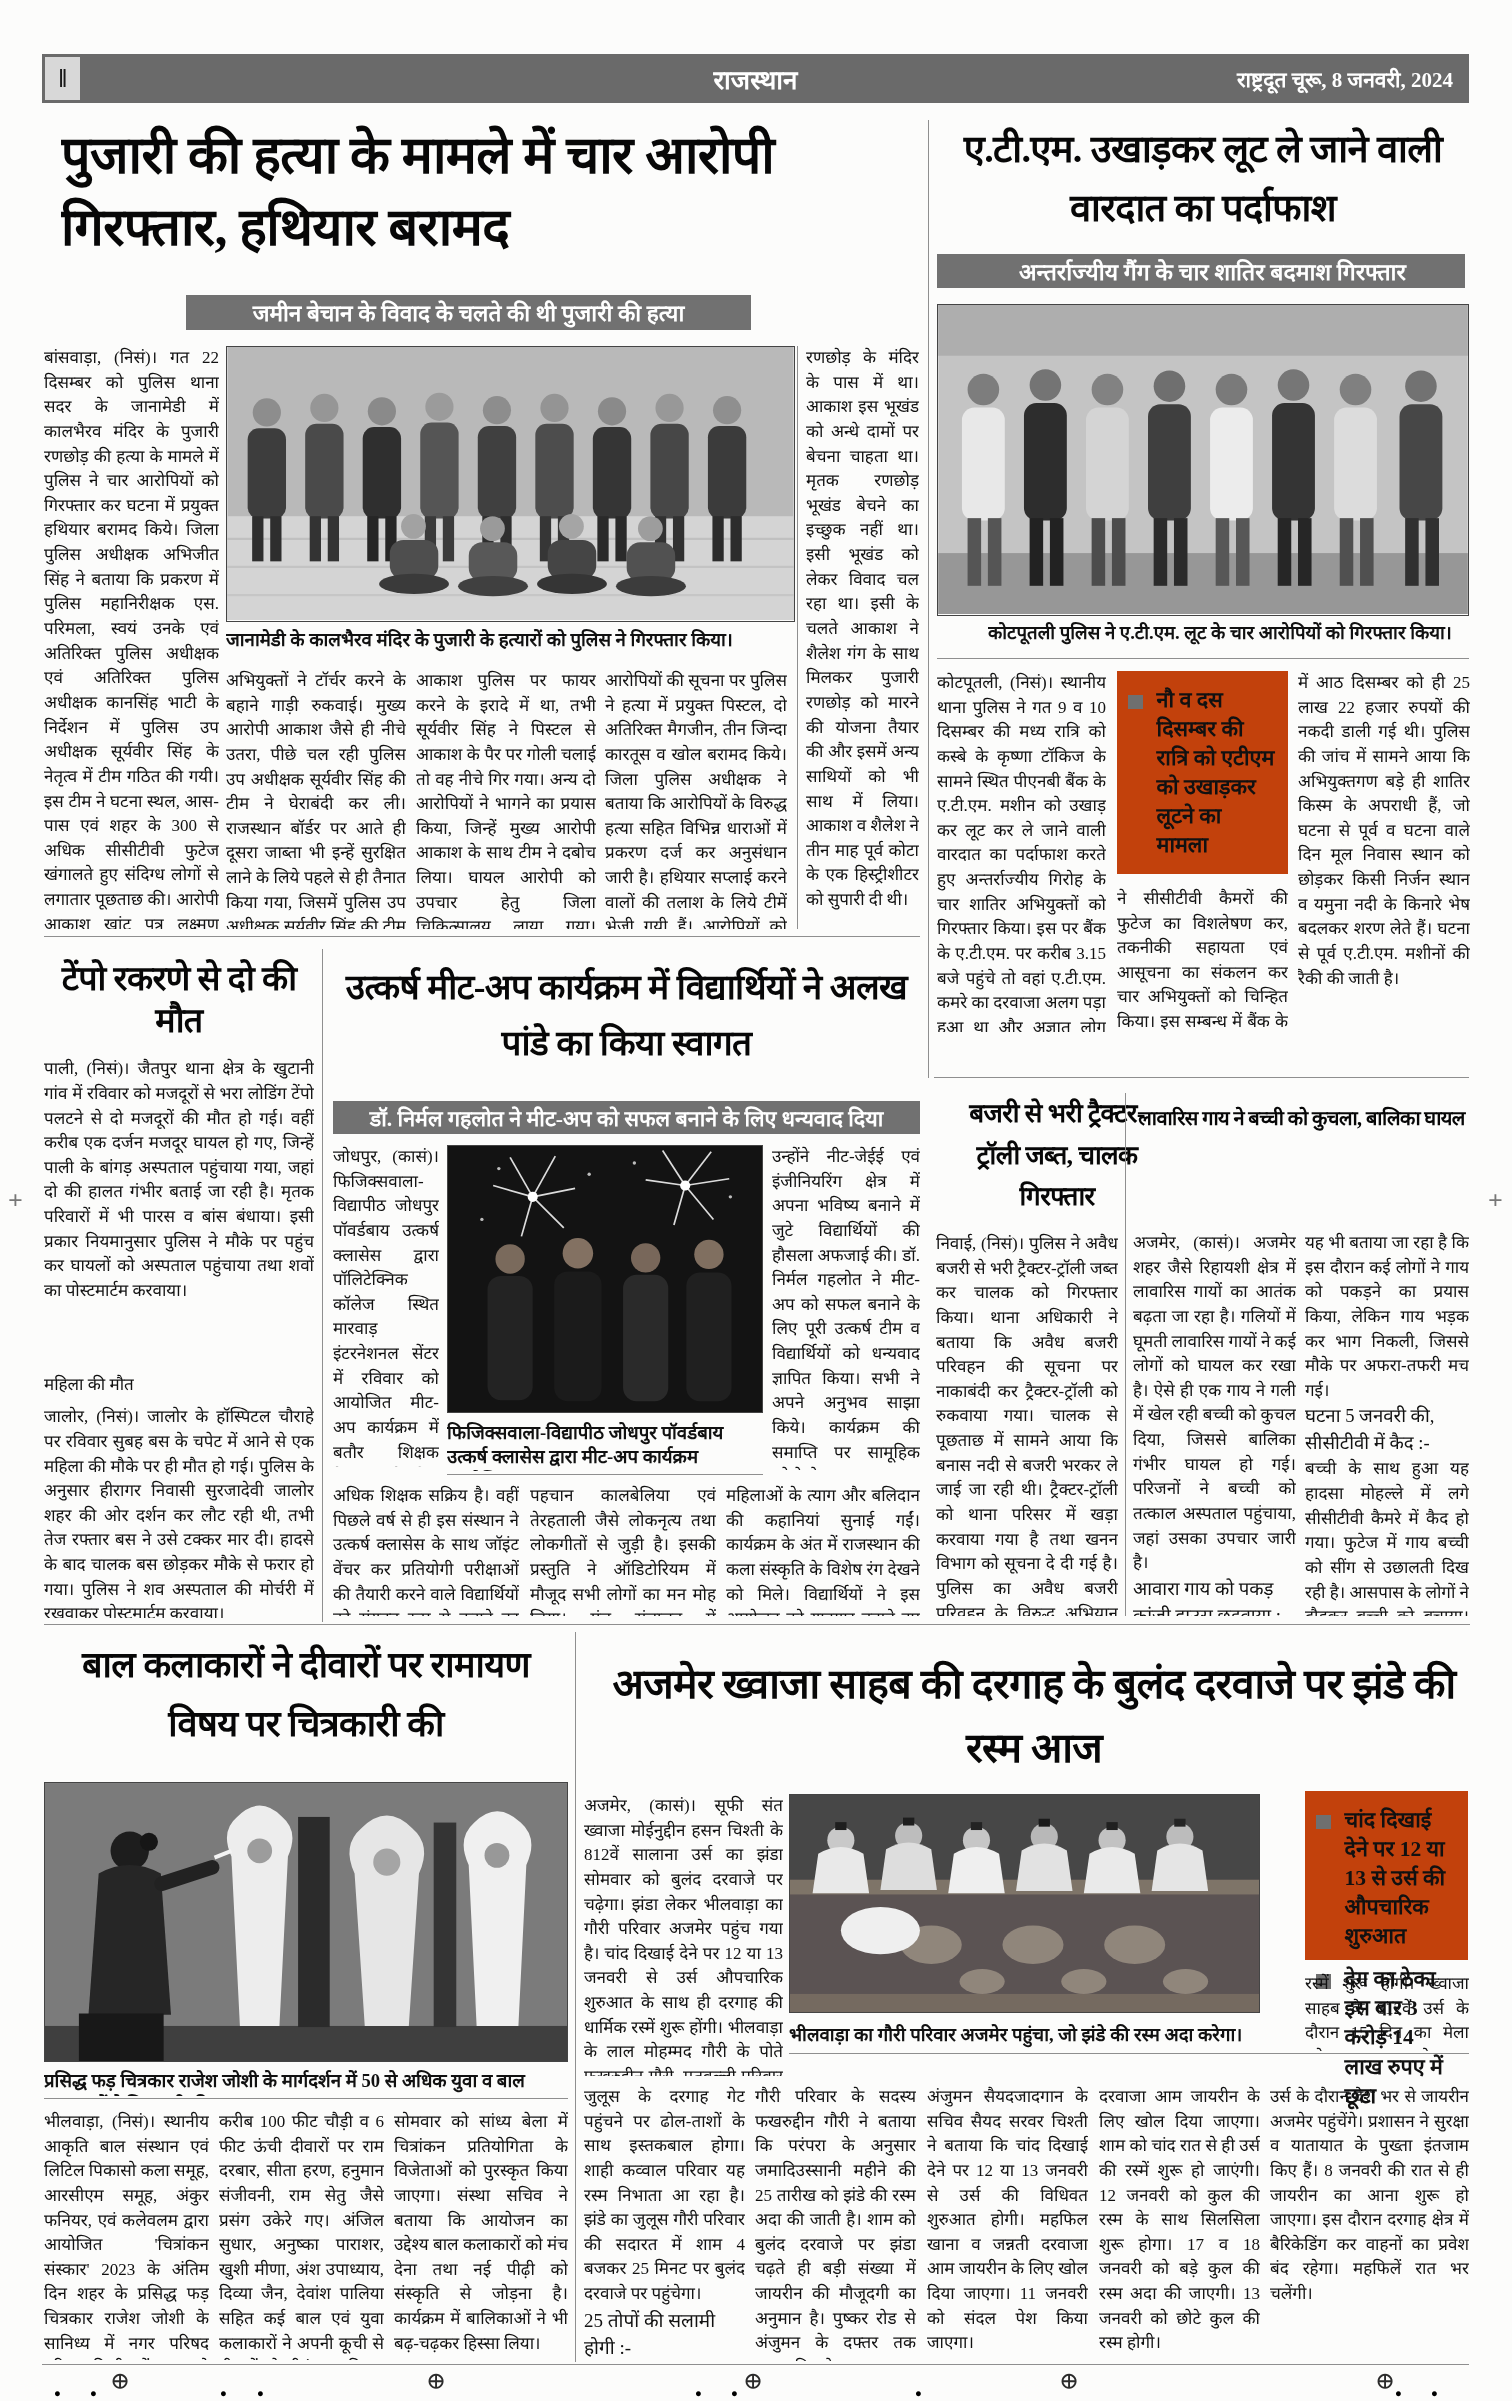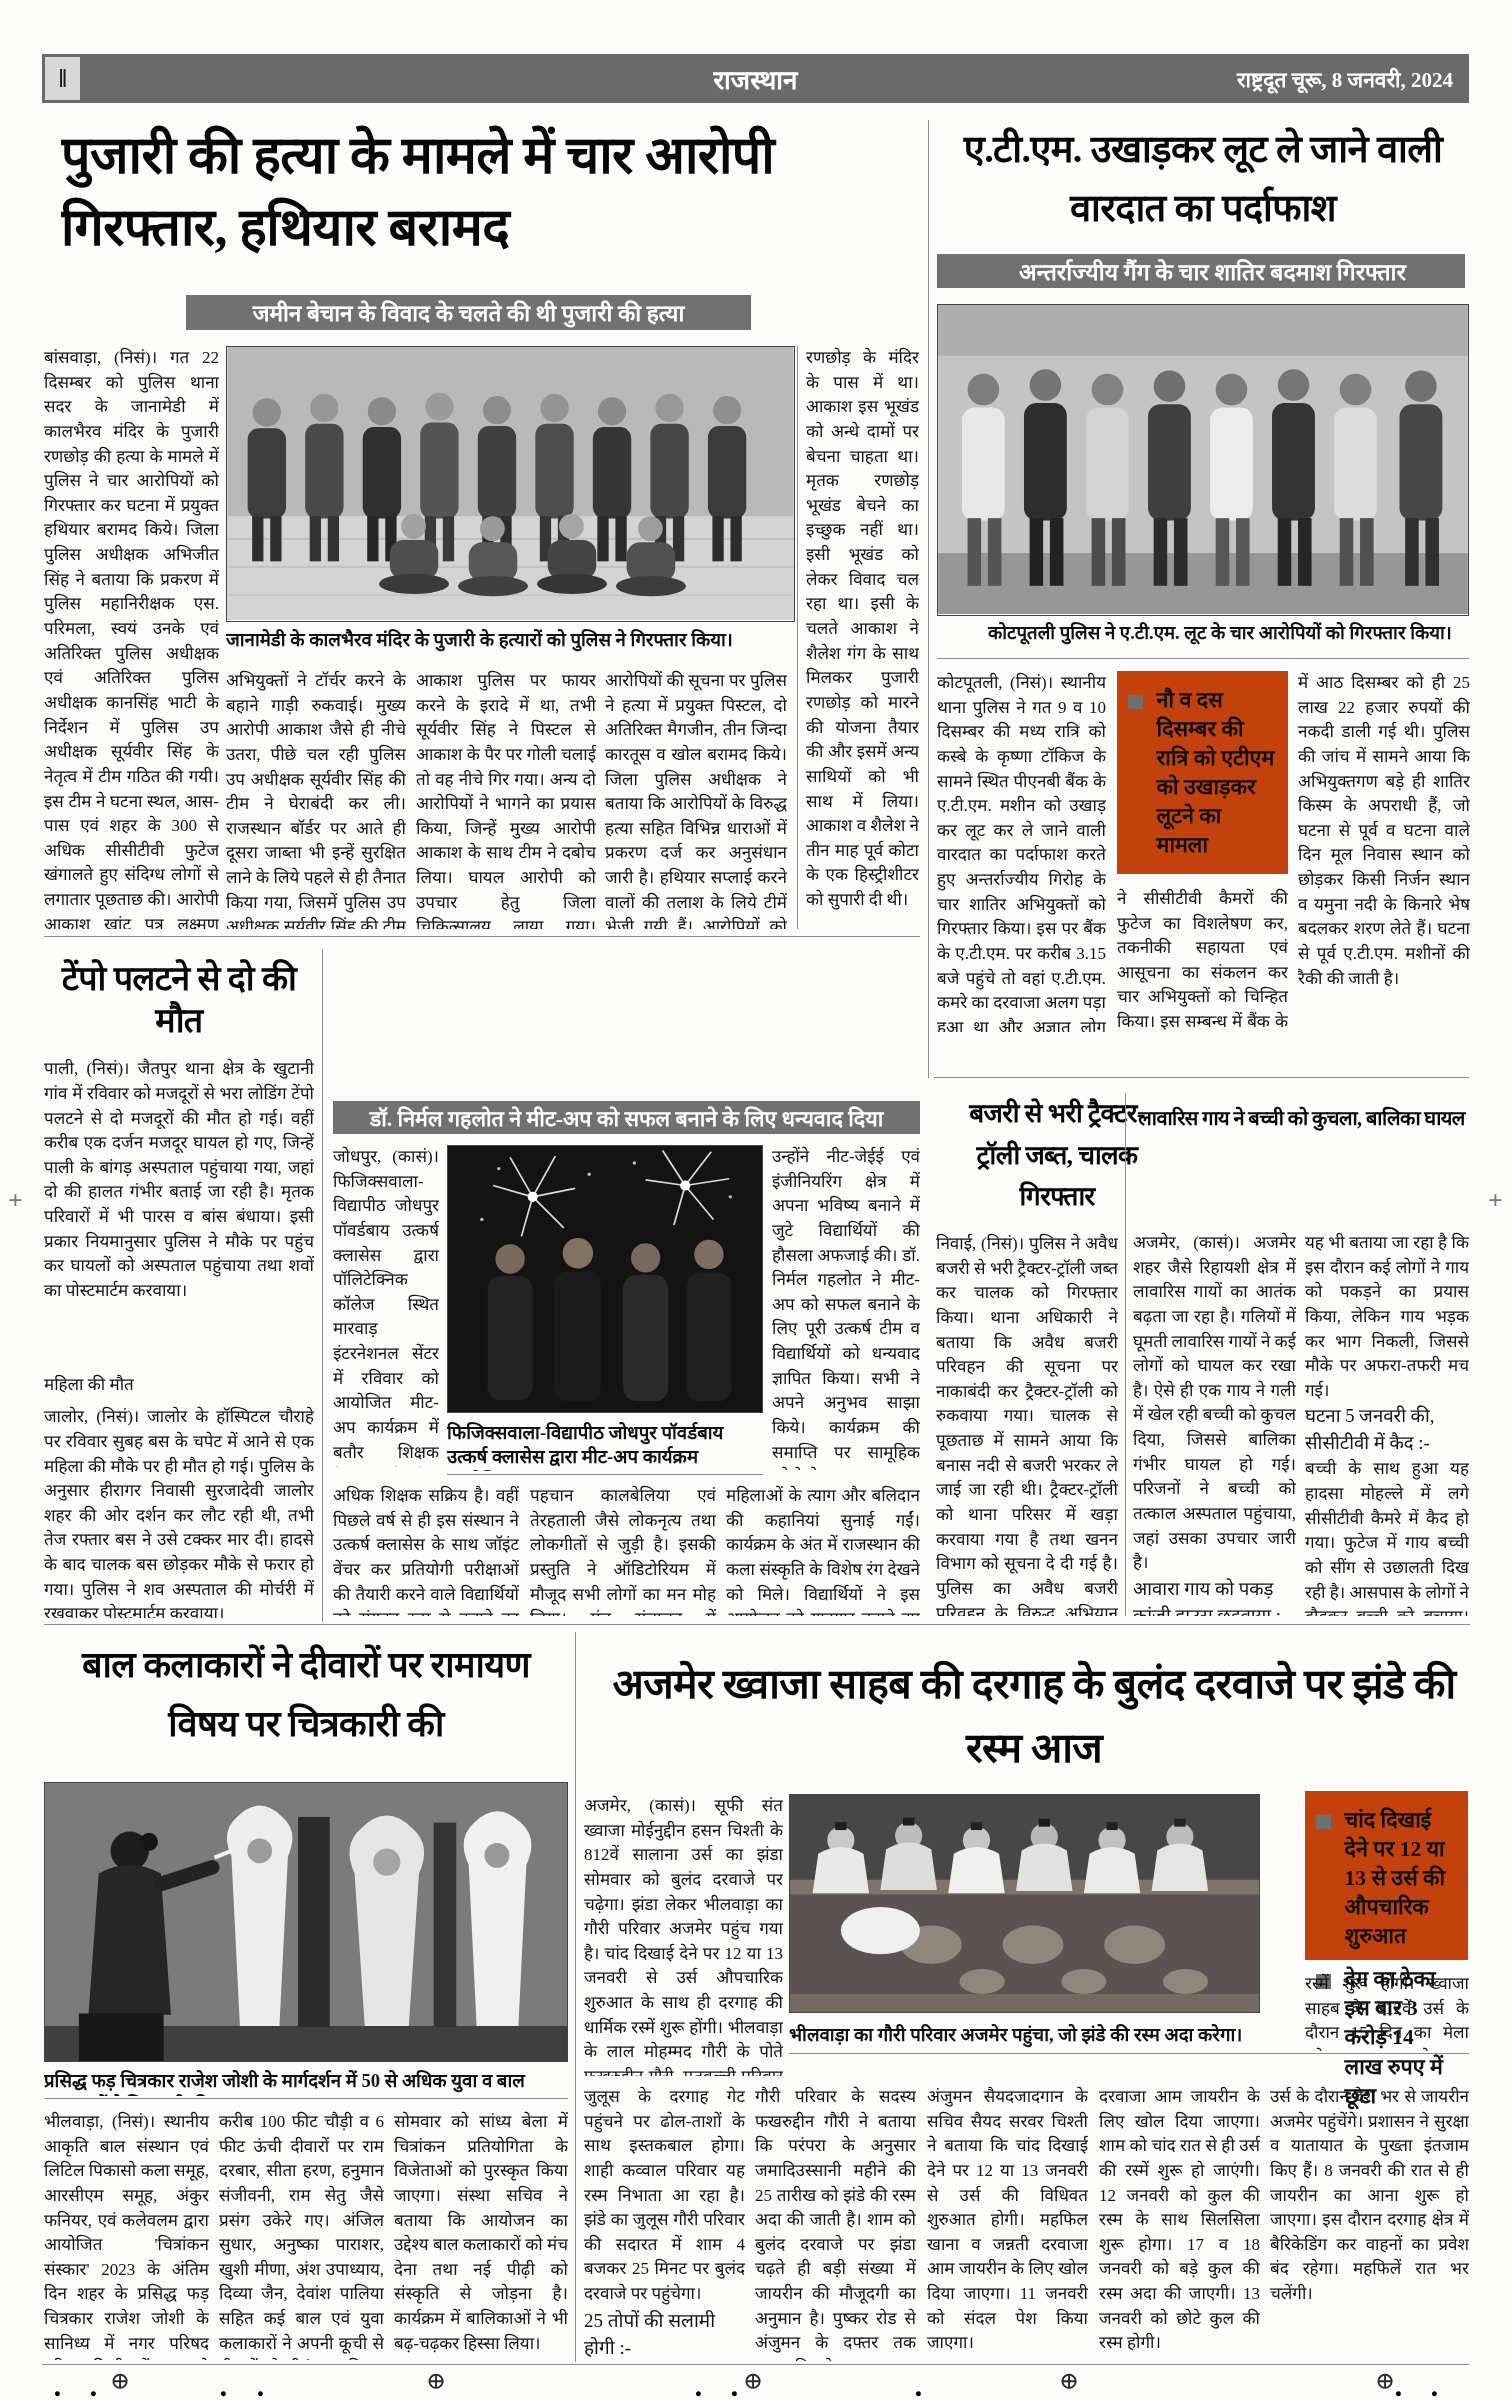--- a/index.html
+++ b/index.html
@@ -217,27 +217,28 @@
         <span class="sq"></span>
         <div class="boxtxt">नौ व दस दिसम्बर की रात्रि को एटीएम को उखाड़कर लूटने का मामला</div>
       </div>
     </div>
     <div class="body-col" style="height:186px;">ने सीसीटीवी कैमरों की फुटेज का विशलेषण कर, तकनीकी सहायता एवं आसूचना का संकलन कर चार अभियुक्तों को चिन्हित किया। इस सम्बन्ध में बैंक के उप प्रबंधक जगदीश कुमार मीणा ने दर्ज करवाया था कि 10 दिसम्बर को ए.टी.एम. संदिग्ध हालत में मिला। पुलिस व एफएसएल टीम ने मौके से साक्ष्य जुटाये।</div>
   </div>
   <div class="body-col abs" style="left:1298px;top:671px;width:172px;height:361px;">में आठ दिसम्बर को ही 25 लाख 22 हजार रुपयों की नकदी डाली गई थी। पुलिस की जांच में सामने आया कि अभियुक्तगण बड़े ही शातिर किस्म के अपराधी हैं, जो घटना से पूर्व व घटना वाले दिन मूल निवास स्थान को छोड़कर किसी निर्जन स्थान व यमुना नदी के किनारे भेष बदलकर शरण लेते हैं। घटना से पूर्व ए.टी.एम. मशीनों की रैकी की जाती है।</div>
   <div class="hline abs" style="left:934px;top:1077px;width:535px;"></div>
 
   <div class="abs" style="left:44px;top:952px;width:270px;height:666px;overflow:hidden;">
-    <div class="headline center" style="font-size:34px;line-height:1.25;margin:5.6px 17px 14.7px;">टेंपो पलटने से दो की मौत</div>
+    <div class="headline center" style="font-size:34px;line-height:1.25;margin:5.6px 17px 14.7px;">टेंपो रकरणे से दो की मौत</div>
     <div class="body-col" style="height:316px;">पाली, (निसं)। जैतपुर थाना क्षेत्र के खुटानी गांव में रविवार को मजदूरों से भरा लोडिंग टेंपो पलटने से दो मजदूरों की मौत हो गई। वहीं करीब एक दर्जन मजदूर घायल हो गए, जिन्हें पाली के बांगड़ अस्पताल पहुंचाया गया, जहां दो की हालत गंभीर बताई जा रही है। मृतक परिवारों में भी पारस व बांस बंधाया। इसी प्रकार नियमानुसार पुलिस ने मौके पर पहुंच कर घायलों को अस्पताल पहुंचाया तथा शवों का पोस्टमार्टम करवाया।</div>
     <div class="body-col inline-sub" style="height:32px;">महिला की मौत</div>
     <div class="body-col" style="height:265px;">जालोर, (निसं)। जालोर के हॉस्पिटल चौराहे पर रविवार सुबह बस के चपेट में आने से एक महिला की मौके पर ही मौत हो गई। पुलिस के अनुसार हीरागर निवासी सुरजादेवी जालोर शहर की ओर दर्शन कर लौट रही थी, तभी तेज रफ्तार बस ने उसे टक्कर मार दी। हादसे के बाद चालक बस छोड़कर मौके से फरार हो गया। पुलिस ने शव अस्पताल की मोर्चरी में रखवाकर पोस्टमार्टम करवाया।</div>
   </div>
   <div class="vline abs" style="left:322px;top:949px;height:673px;"></div>
 
+  <div class="headline abs center" style="left:333px;top:960px;width:587px;height:136px;font-size:35px;line-height:1.6;overflow:hidden;">उत्कर्ष मीट-अप कार्यक्रम में विद्यार्थियों ने अलख पांडे का किया स्वागत</div>
   <div class="subbar abs" style="left:333px;top:1101px;width:587px;height:33px;font-size:21.5px;">
     <span>डॉ. निर्मल गहलोत ने मीट-अप को सफल बनाने के लिए धन्यवाद दिया</span>
   </div>
 
   <div class="body-col abs" style="left:333px;top:1145px;width:106px;height:322px;">जोधपुर, (कासं)। फिजिक्सवाला-विद्यापीठ जोधपुर पॉवर्डबाय उत्कर्ष क्लासेस द्वारा पॉलिटेक्निक कॉलेज स्थित मारवाड़ इंटरनेशनल सेंटर में रविवार को आयोजित मीट-अप कार्यक्रम में बतौर शिक्षक बेहद लोकप्रिय 'फिजिक्सवाला' के फाउंडर अलख पांडे का विद्यार्थियों ने तिलक लगाकर स्वागत किया। डॉ. निर्मल गहलोत ने सफल आयोजन हेतु सभी का आभार जताया।</div>
 
   <div class="abs" style="left:447px;top:1145px;width:316px;height:268px;border:1.1px solid #444;">
     <svg class="photo" width="314" height="266" viewBox="0 0 556 471">
       <rect width="556" height="471" fill="#131313"></rect>
       <g stroke="#f2f2f2" stroke-width="3" opacity="0.9">

